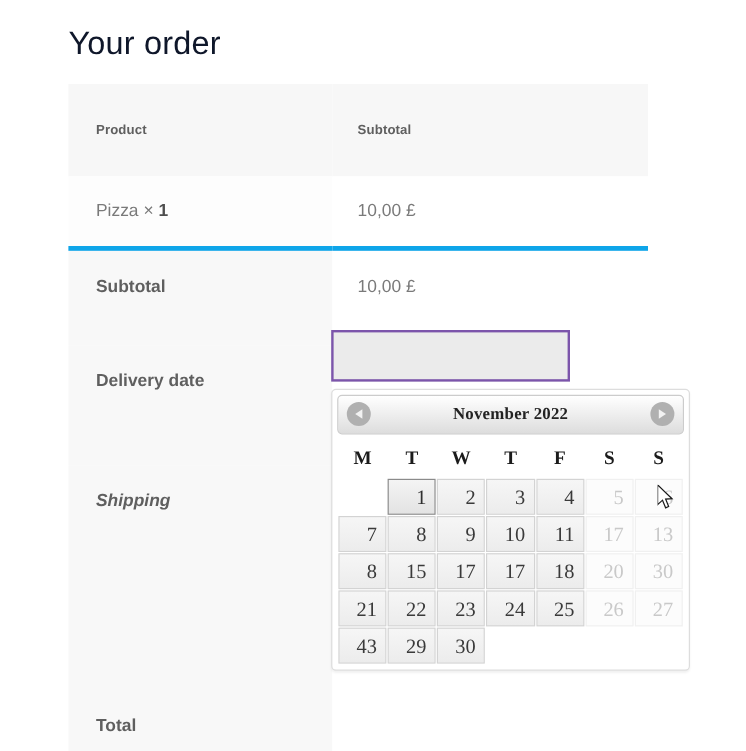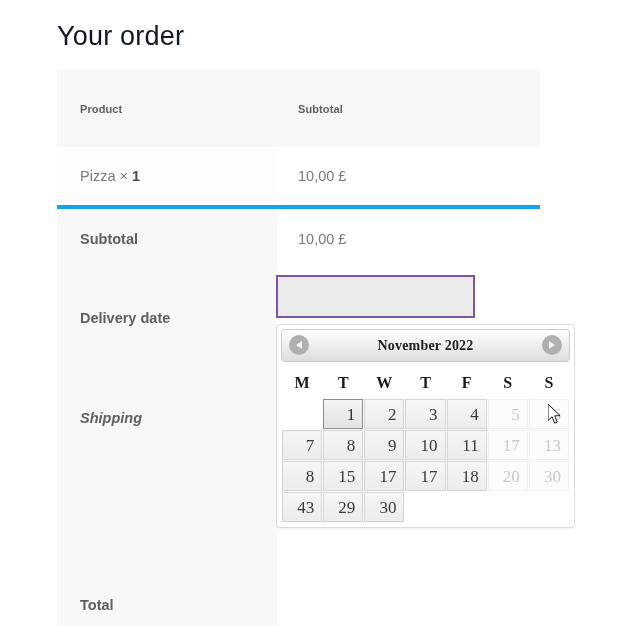--- a/index.html
+++ b/index.html
@@ -350,20 +350,43 @@
           </td>
           <td>
             <span class="dp-day disabled">20</span>
           </td>
           <td>
             <span class="dp-day disabled">30</span>
           </td>
         </tr>
         <tr>
           <td>
+            <span class="dp-day">21</span>
+          </td>
+          <td>
+            <span class="dp-day">22</span>
+          </td>
+          <td>
+            <span class="dp-day">23</span>
+          </td>
+          <td>
+            <span class="dp-day">24</span>
+          </td>
+          <td>
+            <span class="dp-day">25</span>
+          </td>
+          <td>
+            <span class="dp-day disabled">26</span>
+          </td>
+          <td>
+            <span class="dp-day disabled">27</span>
+          </td>
+        </tr>
+        <tr>
+          <td>
             <span class="dp-day">43</span>
           </td>
           <td>
             <span class="dp-day">29</span>
           </td>
           <td>
             <span class="dp-day">30</span>
           </td>
           <td class="dp-empty"></td>
           <td class="dp-empty"></td>

